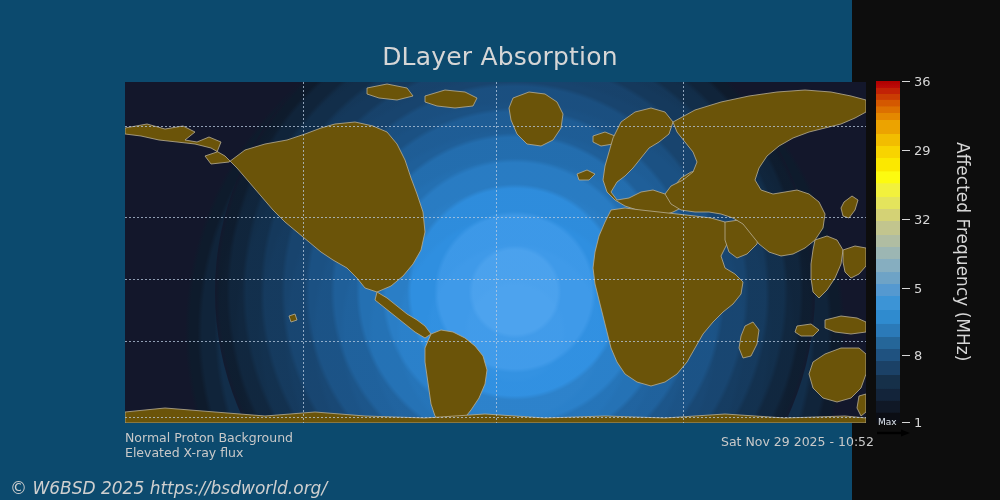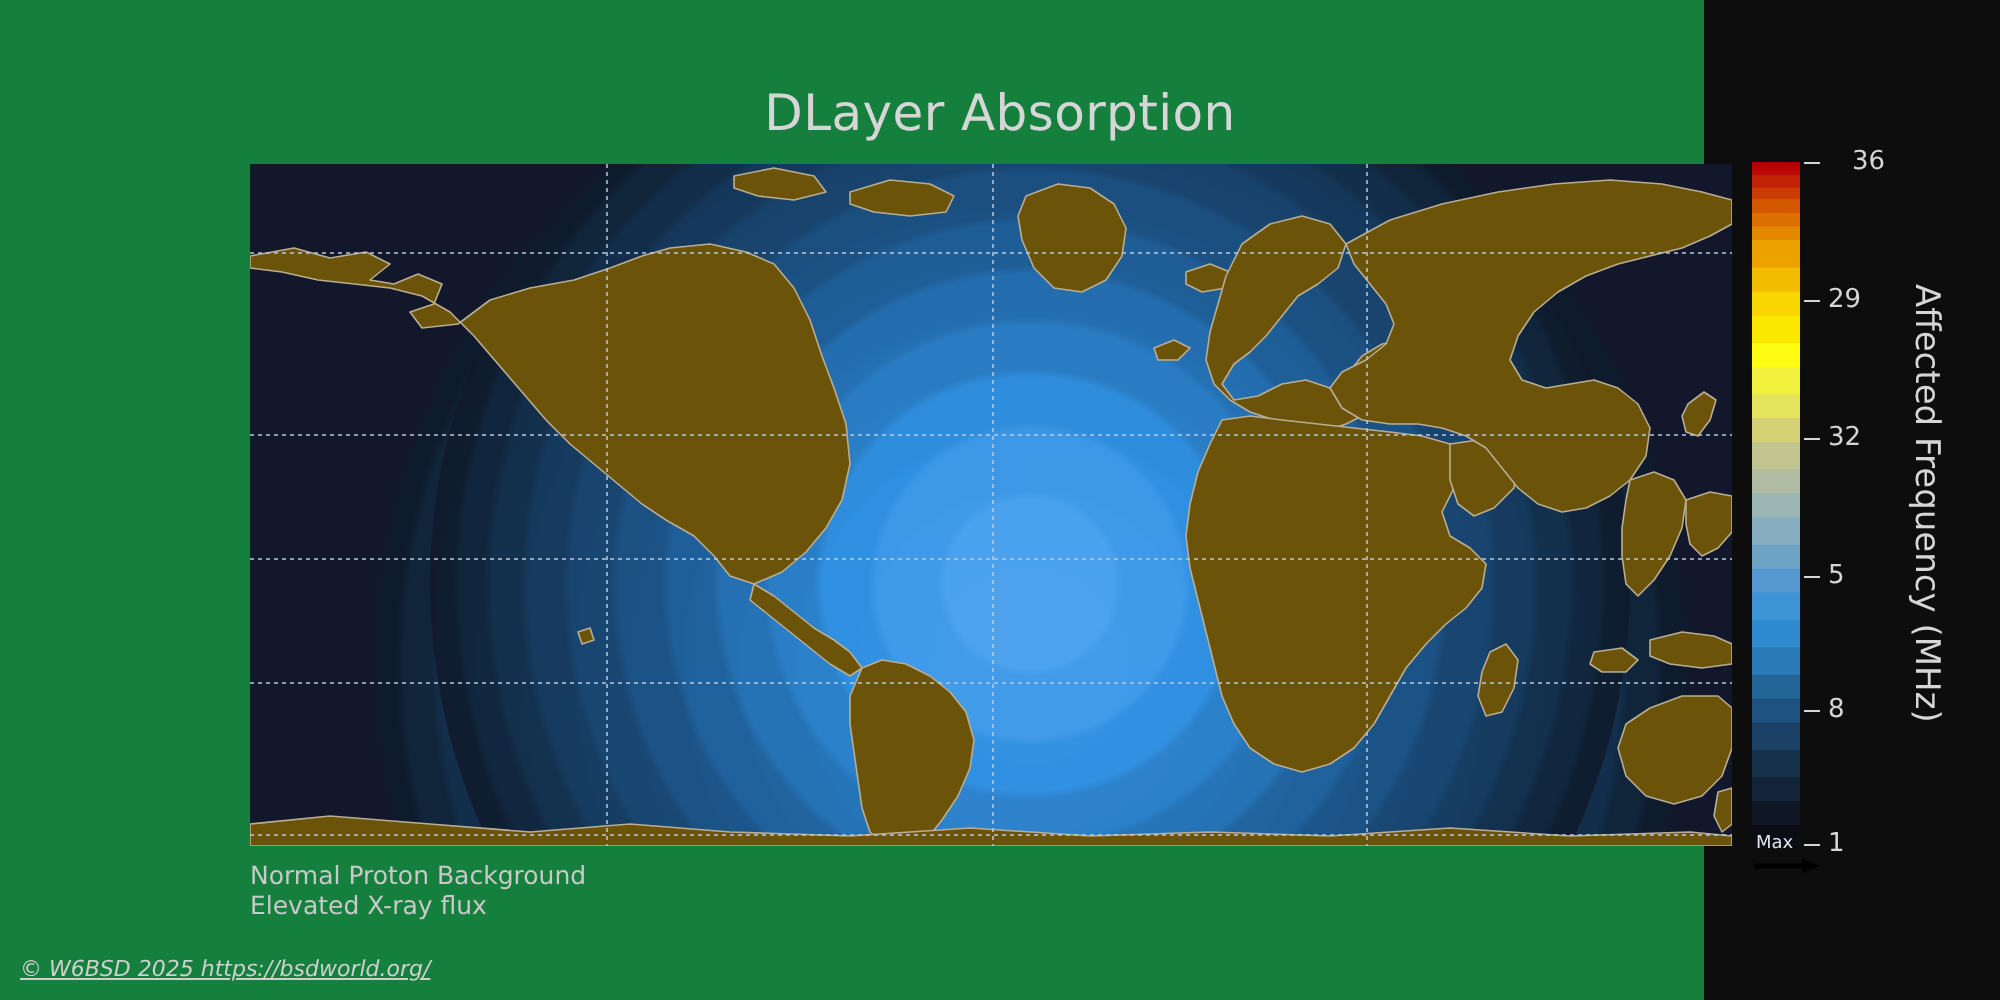--- a/index.html
+++ b/index.html
@@ -1,17 +1,17 @@
 <!DOCTYPE html>
 <html><head>
 <meta charset="utf-8">
 <style>
   html,body{margin:0;padding:0;background:#0d0d0d;}
   body{width:1000px;height:500px;overflow:hidden;font-family:"DejaVu Sans","Liberation Sans",sans-serif;}
-  #root{position:relative;width:852px;height:500px;background:#15803d;}
+  #root{position:relative;width:852px;height:500px;background:#0c4a6e;}
 
   #title{
     position:absolute;left:0;top:42px;width:1000px;text-align:center;
     font-size:25px;color:#d6d6d6;letter-spacing:.2px;
   }
 
   
   #map-panel{
     position:absolute;left:125px;top:82px;width:741px;height:341px;
     background:#13172b;overflow:hidden;
@@ -39,22 +39,22 @@
   }
   #max-marker{position:absolute;left:0px;top:336px;width:34px;height:22px;}
   #max-text{position:absolute;left:2px;top:0px;font-size:9px;color:#dfe6ee;line-height:10px;}
   #max-arrow{position:absolute;left:1px;top:12px;width:33px;height:8px;}
 
   
   .foot{position:absolute;font-size:12.5px;color:#c9c9c9;white-space:nowrap;text-align:center;}
   #foot-l1{left:125px;top:430px;}
   #foot-l2{left:125px;top:445px;}
   #foot-ts{left:721px;top:434px;}
-  #copyright{position:absolute;left:10px;top:478px;font-size:11px;color:#cfcfcf;
-    font-style:italic;white-space:nowrap;text-decoration:underline;}
+  #copyright{position:absolute;left:10px;top:478px;font-size:17px;color:#cfcfcf;
+    font-style:italic;white-space:nowrap;}
 </style>
 </head>
 <body>
 
 <div id="root">
 
   <div id="title">DLayer Absorption</div>
 
   <div id="map-panel">
 
@@ -268,21 +268,21 @@
 
     <div id="max-marker">
       <div id="max-text">Max</div>
       <svg id="max-arrow" viewBox="0 0 33 8">
         <path d="M0,4 L25,4" stroke="#000" stroke-width="2.4"></path>
         <path d="M24,0.5 L33,4 L24,7.5 Z" fill="#000"></path>
       </svg>
     </div>
 
     <div class="cb-tick" style="top:0px;"></div>
-    <div class="cb-lbl" style="top:0px;margin-left:12px;">36</div>
+    <div class="cb-lbl" style="top:0px;">36</div>
 
     <div class="cb-tick" style="top:69px;"></div>
     <div class="cb-lbl" style="top:69px;">29</div>
 
     <div class="cb-tick" style="top:138px;"></div>
     <div class="cb-lbl" style="top:138px;">32</div>
 
     <div class="cb-tick" style="top:207px;"></div>
     <div class="cb-lbl" style="top:207px;">5</div>
 
@@ -290,15 +290,16 @@
     <div class="cb-lbl" style="top:274px;">8</div>
 
     <div class="cb-tick" style="top:341px;"></div>
     <div class="cb-lbl" style="top:341px;">1</div>
   </div>
 
   <div id="cb-axis-title">Affected Frequency (MHz)</div>
 
   <div class="foot" id="foot-l1">Normal Proton Background</div>
   <div class="foot" id="foot-l2">Elevated X-ray flux</div>
+  <div class="foot" id="foot-ts">Sat Nov 29 2025 - 10:52</div>
   <div id="copyright">© W6BSD 2025 https://bsdworld.org/</div>
 
 </div>
 
 </body></html>

